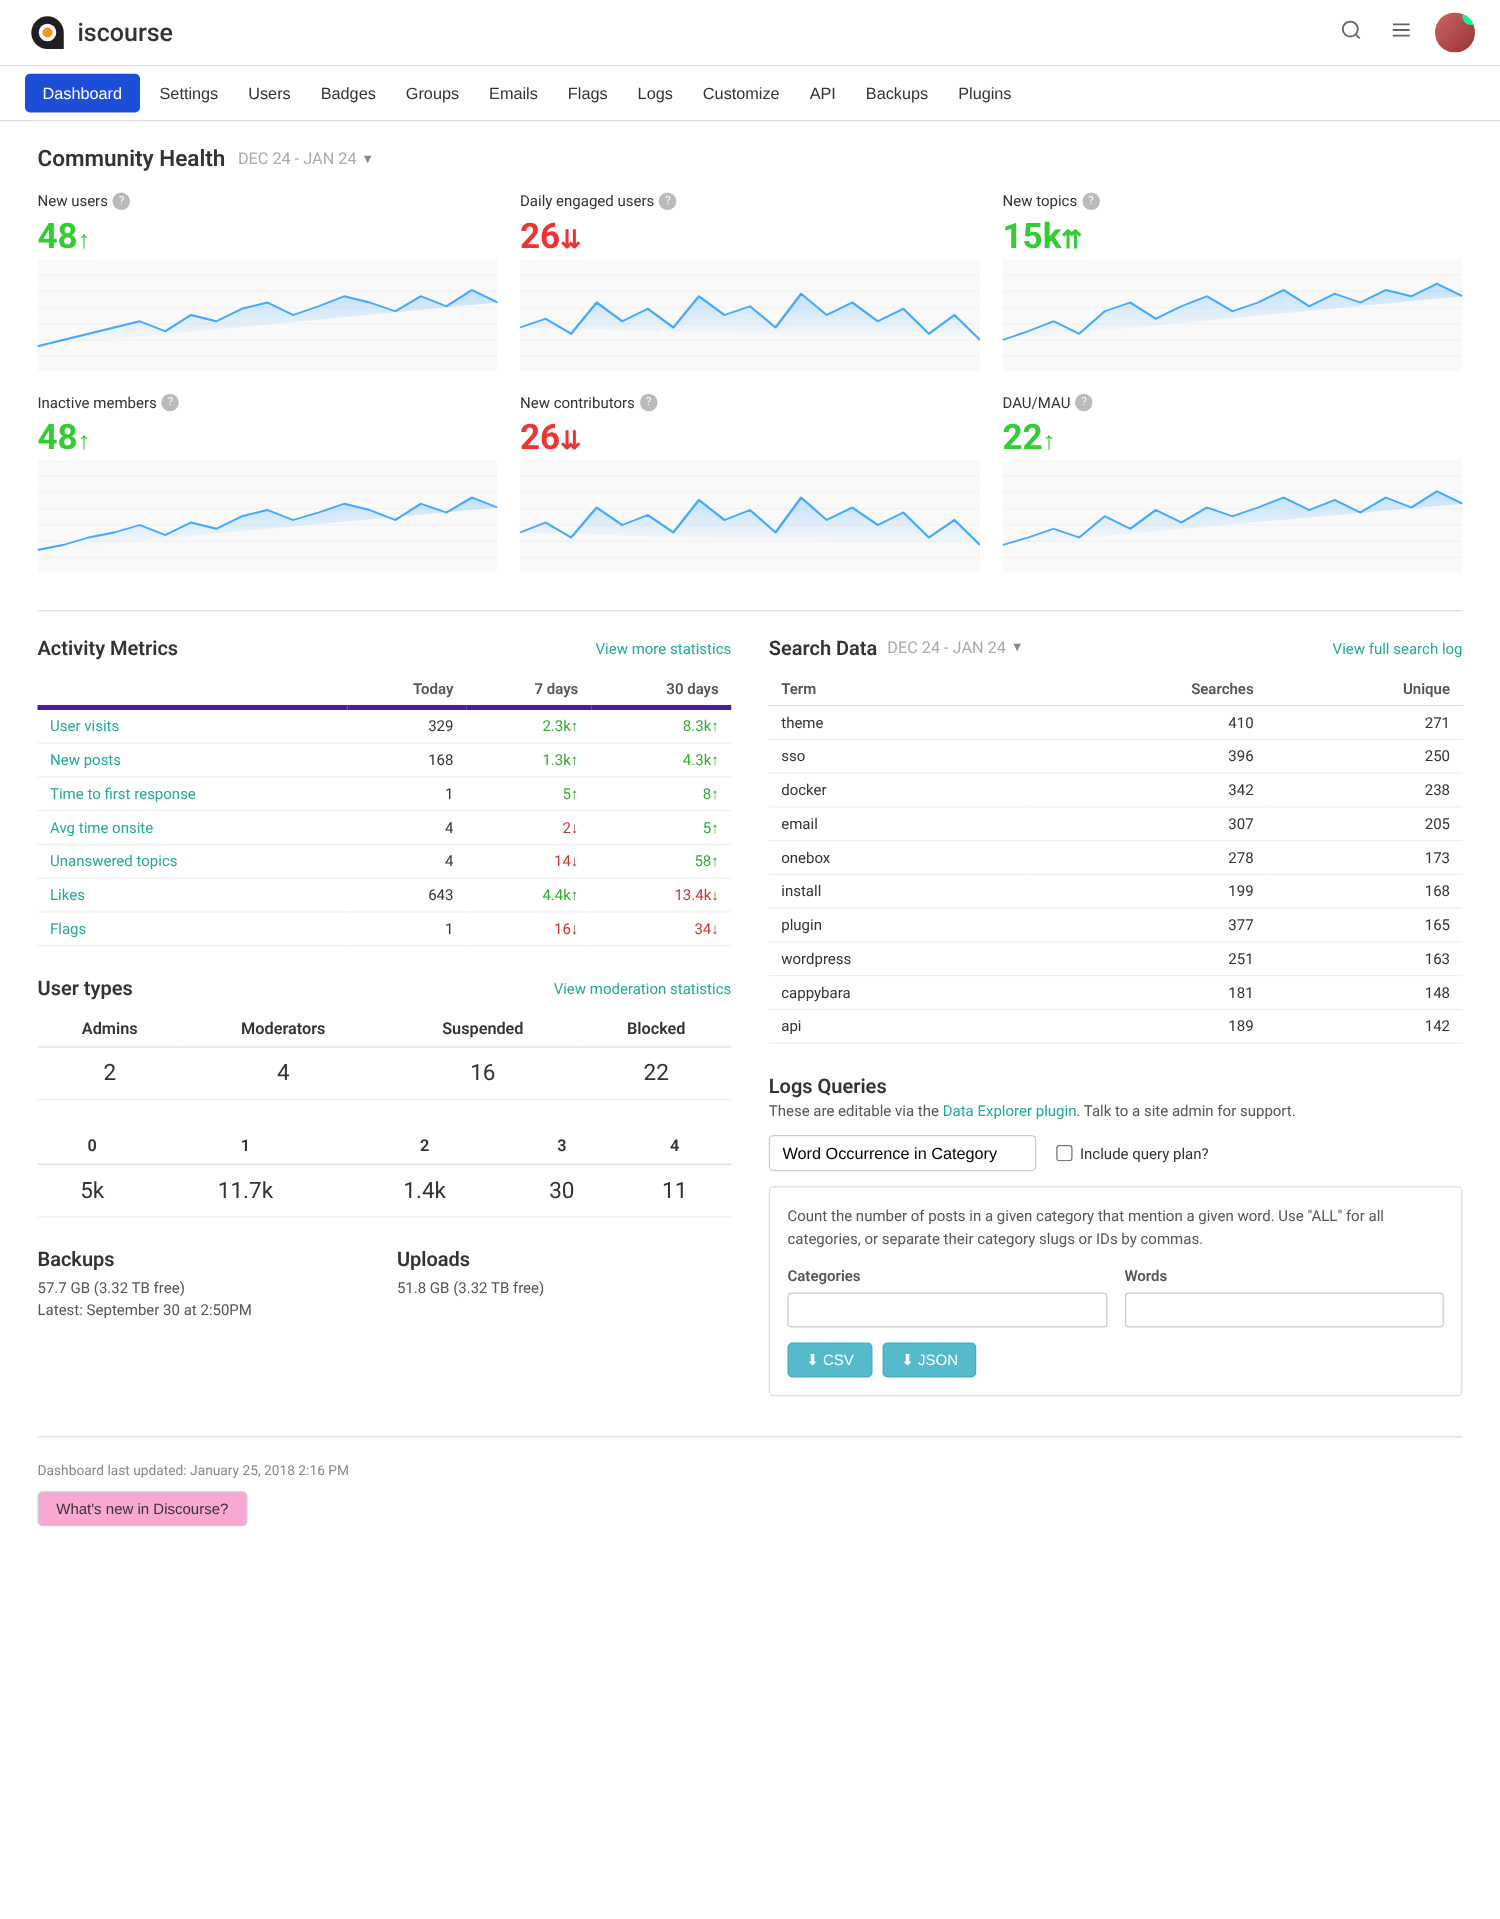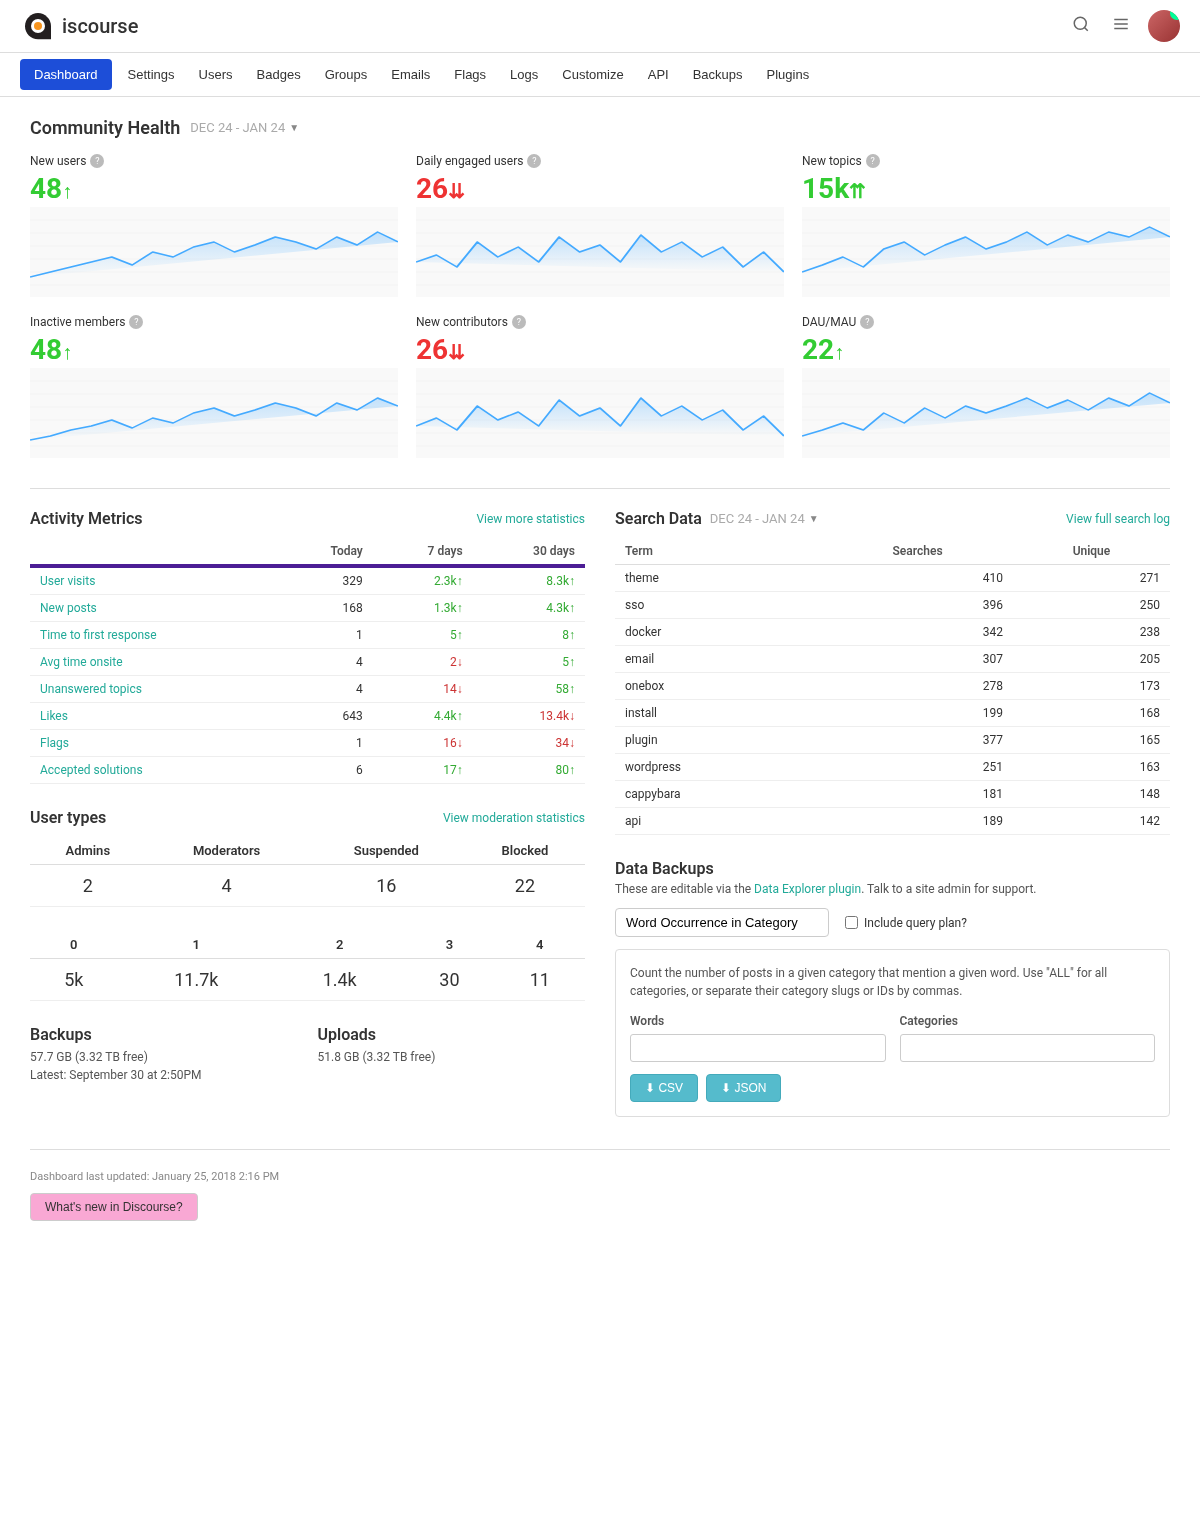--- a/index.html
+++ b/index.html
@@ -70,21 +70,21 @@
     .backups-row { display: grid; grid-template-columns: 1fr 1fr; gap: 20px; margin-top: 24px; }
     .backup-item { }
     .backup-title { font-size: 16px; font-weight: 600; margin-bottom: 4px; }
     .backup-text { font-size: 12px; color: #555; line-height: 1.5; }
 
     
     .search-section { }
     .search-header { display: flex; justify-content: space-between; align-items: center; margin-bottom: 10px; }
     .search-title-row { display: flex; align-items: center; gap: 8px; }
     .search-table { width: 100%; border-collapse: collapse; font-size: 12px; }
-    .search-table th { padding: 6px 10px; font-weight: 600; color: #555; border-bottom: 1px solid #ddd; }
+    .search-table th { padding: 6px 10px; text-align: right; font-weight: 600; color: #555; border-bottom: 1px solid #ddd; }
     .search-table th:first-child { text-align: left; }
     .search-table td { padding: 6px 10px; text-align: right; border-bottom: 1px solid #eee; }
     .search-table td:first-child { text-align: left; }
 
     
     .data-queries { margin-top: 24px; }
     .dq-title { font-size: 16px; font-weight: 600; margin-bottom: 4px; }
     .dq-desc { font-size: 12px; color: #555; margin-bottom: 12px; }
     .dq-desc a { color: #2a9; text-decoration: none; }
     .dq-selector-row { display: flex; align-items: center; gap: 16px; margin-bottom: 12px; }
@@ -378,26 +378,20 @@
     <td><a href="#" style="color:#2a9;text-decoration:none;">Likes</a></td>
     <td>643</td>
     <td class="val-green">4.4k↑</td>
     <td class="val-red">13.4k↓</td>
   </tr>
               <tr>
     <td><a href="#" style="color:#2a9;text-decoration:none;">Flags</a></td>
     <td>1</td>
     <td class="val-red">16↓</td>
     <td class="val-red">34↓</td>
-  </tr>
-              <tr>
-    <td><a href="#" style="color:#2a9;text-decoration:none;">Accepted solutions</a></td>
-    <td>6</td>
-    <td class="val-green">17↑</td>
-    <td class="val-green">80↑</td>
   </tr>
             </tbody>
         </table>
       </div>
 
       <div class="user-types">
         <div class="metrics-header">
           <span class="metrics-title">User types</span>
           <a class="view-link">View moderation statistics</a>
         </div>
@@ -527,44 +521,44 @@
               <tr>
     <td>api</td>
     <td>189</td>
     <td>142</td>
   </tr>
             </tbody>
         </table>
       </div>
 
       <div class="data-queries">
-        <div class="dq-title">Data Backups</div>
+        <div class="dq-title">Logs Queries</div>
         <div class="dq-desc">
           <span>These are editable via the </span><a class="view-link">Data Explorer plugin</a><span>. Talk to a site admin for support.</span>
         </div>
         <div class="dq-selector-row">
           <div class="dq-select-wrap">
             <select class="dq-select">
               <option>Word Occurrence in Category</option>
             </select>
           </div>
           <div class="dq-checkbox-row">
             <input type="checkbox" style="">
             <label>Include query plan?</label>
           </div>
         </div>
         <div class="dq-body">
           <span>Count the number of posts in a given category that mention a given word. Use "ALL" for all categories, or separate their category slugs or IDs by commas.</span>
           <div class="dq-fields">
             <div class="dq-field">
-              <label>Words</label>
+              <label>Categories</label>
               <input type="text" style="">
             </div>
             <div class="dq-field">
-              <label>Categories</label>
+              <label>Words</label>
               <input type="text" style="">
             </div>
           </div>
           <div class="dq-buttons">
             <button class="btn-download">⬇ CSV</button>
             <button class="btn-download">⬇ JSON</button>
           </div>
         </div>
       </div>
     </div>

